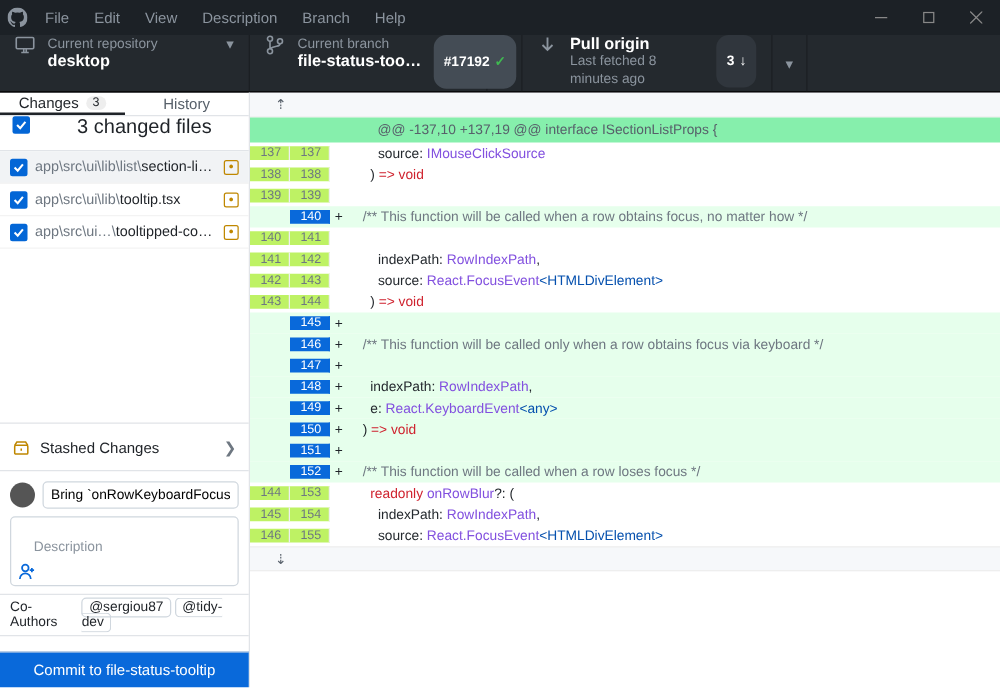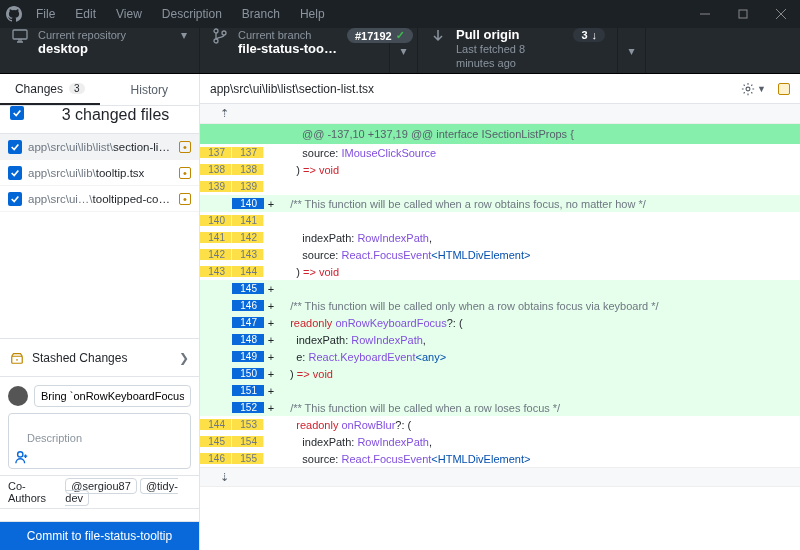--- a/index.html
+++ b/index.html
@@ -35,28 +35,28 @@
   .toolbar{height:46px;background:var(--dark-header);display:flex;align-items:stretch;color:#fff;border-bottom:1px solid #000}
   .toolbar .segment{display:flex;align-items:flex-start;padding:0 12px;border-right:1px solid #1b1f23;gap:10px;cursor:default;position:relative}
   .toolbar .segment .icon{color:#8b949e;display:flex}
   .toolbar .segment .lbl{display:flex;flex-direction:column;line-height:14px}
   .toolbar .segment .lbl .small{font-size:11px;color:var(--text-muted)}
   .toolbar .segment .lbl .big{font-size:13px;font-weight:700;color:#fff;max-width:120px;overflow:hidden;text-overflow:ellipsis;white-space:nowrap}
   .toolbar .chev{margin-left:auto;color:#8b949e}
   .seg-repo{width:200px}
   .seg-branch{width:190px}
   .seg-pull{width:200px}
-  .pr-badge{background:var(--badge-bg);border-radius:10px;padding:1px 8px;font-size:11px;font-weight:600;display:inline-flex;align-items:center;gap:4px}
+  .pr-badge{background:var(--badge-bg);border-radius:10px;padding:15px 8px;font-size:11px;font-weight:600;display:inline-flex;align-items:center;gap:4px}
   .pr-badge.green{background:#30363d}
   .pr-badge .check{color:#3fb950}
   .sub-chev{width:28px;display:flex;align-items:center;justify-content:center;color:#8b949e;border-right:1px solid #1b1f23;cursor:default}
   
   .main{display:flex;height:calc(550px - 28px - 46px)}
   .sidebar{width:200px;border-right:1px solid var(--border-light);display:flex;flex-direction:column}
-  .sb-tabs{height:32px;display:flex;border-bottom:1px solid var(--border-light)}
+  .sb-tabs{height:19px;display:flex;border-bottom:1px solid var(--border-light)}
   .sb-tab{flex:1;display:flex;align-items:center;justify-content:center;gap:6px;font-size:12px;color:#57606a;cursor:default}
   .sb-tab.active{border-bottom:2px solid #1f2328;color:#1f2328;font-weight:500}
   .count-badge{background:#eee;border-radius:8px;padding:0 5px;font-size:10px}
   .file-count{height:28px;display:flex;gap:18px;padding:0 10px;border-bottom:1px solid var(--border-light);font-size:16px}
   .file-list .file-row{height:26px;display:flex;align-items:center;gap:6px;padding:0 8px;border-bottom:1px solid #f3f3f3;font-size:11.5px;cursor:default}
   .file-row.sel{background:#f1f3f5}
   .file-row .path{flex:1;overflow:hidden;text-overflow:ellipsis;white-space:nowrap}
   .file-row .dir{color:#6e7781}
   .file-row .modicon{margin-left:auto;color:#bf8700;font-size:11px;border:1px solid #bf8700;width:12px;height:12px;display:flex;align-items:center;justify-content:center;border-radius:2px}
   .chk{width:14px;height:14px;background:var(--blue-check);border-radius:2px;display:flex;align-items:center;justify-content:center}
@@ -77,21 +77,21 @@
   .diff-area{flex:1;display:flex;flex-direction:column;overflow:hidden}
   .diff-header{height:30px;border-bottom:1px solid var(--border-light);display:flex;align-items:center;padding:0 10px;font-size:12px;gap:6px}
   .diff-header .gear{margin-left:auto;color:#57606a;display:flex;align-items:center;gap:2px;cursor:default}
   .sq{width:12px;height:12px;border:1px solid #bf8700;border-radius:2px;background:#fff}
   .diff-body{flex:1;overflow:auto;font-family:Consolas,Menlo,monospace;font-size:11px}
   .expand-row{background:#f6f8fa;height:20px;display:flex;align-items:center;justify-content:flex-start;padding-left:20px;color:#57606a;cursor:default;border-bottom:1px solid #eee}
   .hunk-row{background:#86efac;height:20px;display:flex;align-items:center;color:#57606a}
   .hunk-row .nums{width:64px;background:#d0e7ff}
   .hunk-row .txt{padding-left:38px}
   .code-row{display:flex;height:17px;align-items:center;white-space:pre}
-  .code-row .num{width:32px;text-align:right;padding-right:6px;color:#6e7781;background:#fde047;border-right:1px solid #eee;font-size:10px}
+  .code-row .num{width:32px;text-align:right;padding-right:6px;color:#6e7781;background:#bef264;border-right:1px solid #eee;font-size:10px}
   .code-row .num.empty{background:#fff}
   .code-row.add{background:var(--diff-add)}
   .code-row.add .num{background:var(--diff-add-num)}
   .code-row.add-hunk .num.r{background:var(--hunk-blue);color:#fff;border-color:var(--hunk-blue)}
   .code-row.add-hunk .num.l{background:var(--hunk-blue);color:#fff;border-color:var(--hunk-blue)}
   .code-row .sign{width:14px;text-align:center;color:#1f2328}
   .code-row .code{flex:1;padding-left:6px}
   .tok-k{color:var(--code-red)}
   .tok-p{color:var(--code-purple)}
   .tok-b{color:var(--code-blue)}
@@ -264,48 +264,37 @@
         <span>Co-Authors</span>
         <span id="coauthors"><span class="coauthor-pill">@sergiou87</span> <span class="coauthor-pill">@tidy-dev</span> </span>
       </div>
       <div class="commit-btn">
         <span>Commit to </span><b>file-status-tooltip</b>
       </div>
     </div>
   </div>
 
   <div class="diff-area">
-    <div class="diff-header">
-      <span>app\src\ui\lib\list\section-list.tsx</span>
-      <span class="gear">
-        <svg width="14" height="14" viewBox="0 0 16 16" fill="none" stroke="#57606a" stroke-width="1.3">
-            <circle cx="8" cy="8" r="2.2"></circle>
-            <path d="M8 1v2M8 13v2M1 8h2M13 8h2M3 3l1.3 1.3M11.7 11.7L13 13M3 13l1.3-1.3M11.7 4.3L13 3"></path>
-          </svg>
-        <span style="font-size:9px">▼</span>
-      </span>
-      <span class="sq" style="margin-left:6px;background:#fff2cc"></span>
-    </div>
     <div class="diff-body" id="diff-body">
         <div class="expand-row">⇡</div>
         <div class="hunk-row">
           <span class="nums"></span>
           <span class="txt">@@ -137,10 +137,19 @@ interface ISectionListProps {</span>
         </div>
         <div class="code-row"><span class="num l ">137</span><span class="num r">137</span><span class="sign"> </span><span class="code">      <span class="tok-n">source:</span> <span class="tok-p">IMouseClickSource</span></span></div>
         <div class="code-row"><span class="num l ">138</span><span class="num r">138</span><span class="sign"> </span><span class="code">    ) <span class="tok-k">=&gt;</span> <span class="tok-k">void</span></span></div>
         <div class="code-row"><span class="num l ">139</span><span class="num r">139</span><span class="sign"> </span><span class="code"></span></div>
         <div class="code-row add add-hunk"><span class="num l empty"></span><span class="num r">140</span><span class="sign">+</span><span class="code">  <span class="tok-g">/** This function will be called when a row obtains focus, no matter how */</span></span></div>
         <div class="code-row"><span class="num l ">140</span><span class="num r">141</span><span class="sign"> </span></div>
         <div class="code-row"><span class="num l ">141</span><span class="num r">142</span><span class="sign"> </span><span class="code">      <span class="tok-n">indexPath:</span> <span class="tok-p">RowIndexPath</span>,</span></div>
         <div class="code-row"><span class="num l ">142</span><span class="num r">143</span><span class="sign"> </span><span class="code">      <span class="tok-n">source:</span> <span class="tok-p">React.FocusEvent</span><span class="tok-b">&lt;HTMLDivElement&gt;</span></span></div>
         <div class="code-row"><span class="num l ">143</span><span class="num r">144</span><span class="sign"> </span><span class="code">    ) <span class="tok-k">=&gt;</span> <span class="tok-k">void</span></span></div>
         <div class="code-row add add-hunk"><span class="num l empty"></span><span class="num r">145</span><span class="sign">+</span><span class="code"></span></div>
         <div class="code-row add add-hunk"><span class="num l empty"></span><span class="num r">146</span><span class="sign">+</span><span class="code">  <span class="tok-g">/** This function will be called only when a row obtains focus via keyboard */</span></span></div>
-        <div class="code-row add add-hunk"><span class="num l empty"></span><span class="num r">147</span><span class="sign">+</span><span class="code">  <span class="tok-k">readonly</span> <span class="tok-p">onRowKeyboardFocus</span><span class="tok-n">?:</span> (</span></div>
+        <div class="code-row add add-hunk"><span class="num l empty"></span><span class="num r">147</span><span class="sign">+</span></div>
         <div class="code-row add add-hunk"><span class="num l empty"></span><span class="num r">148</span><span class="sign">+</span><span class="code">    <span class="tok-n">indexPath:</span> <span class="tok-p">RowIndexPath</span>,</span></div>
         <div class="code-row add add-hunk"><span class="num l empty"></span><span class="num r">149</span><span class="sign">+</span><span class="code">    <span class="tok-n">e:</span> <span class="tok-p">React.KeyboardEvent</span><span class="tok-b">&lt;any&gt;</span></span></div>
         <div class="code-row add add-hunk"><span class="num l empty"></span><span class="num r">150</span><span class="sign">+</span><span class="code">  ) <span class="tok-k">=&gt;</span> <span class="tok-k">void</span></span></div>
         <div class="code-row add add-hunk"><span class="num l empty"></span><span class="num r">151</span><span class="sign">+</span><span class="code"></span></div>
         <div class="code-row add add-hunk"><span class="num l empty"></span><span class="num r">152</span><span class="sign">+</span><span class="code">  <span class="tok-g">/** This function will be called when a row loses focus */</span></span></div>
         <div class="code-row"><span class="num l ">144</span><span class="num r">153</span><span class="sign"> </span><span class="code">    <span class="tok-k">readonly</span> <span class="tok-p">onRowBlur</span><span class="tok-n">?:</span> (</span></div>
         <div class="code-row"><span class="num l ">145</span><span class="num r">154</span><span class="sign"> </span><span class="code">      <span class="tok-n">indexPath:</span> <span class="tok-p">RowIndexPath</span>,</span></div>
         <div class="code-row"><span class="num l ">146</span><span class="num r">155</span><span class="sign"> </span><span class="code">      <span class="tok-n">source:</span> <span class="tok-p">React.FocusEvent</span><span class="tok-b">&lt;HTMLDivElement&gt;</span></span></div>
         <div class="expand-row" style="border-top:1px solid #eee">⇣</div>
       </div>

